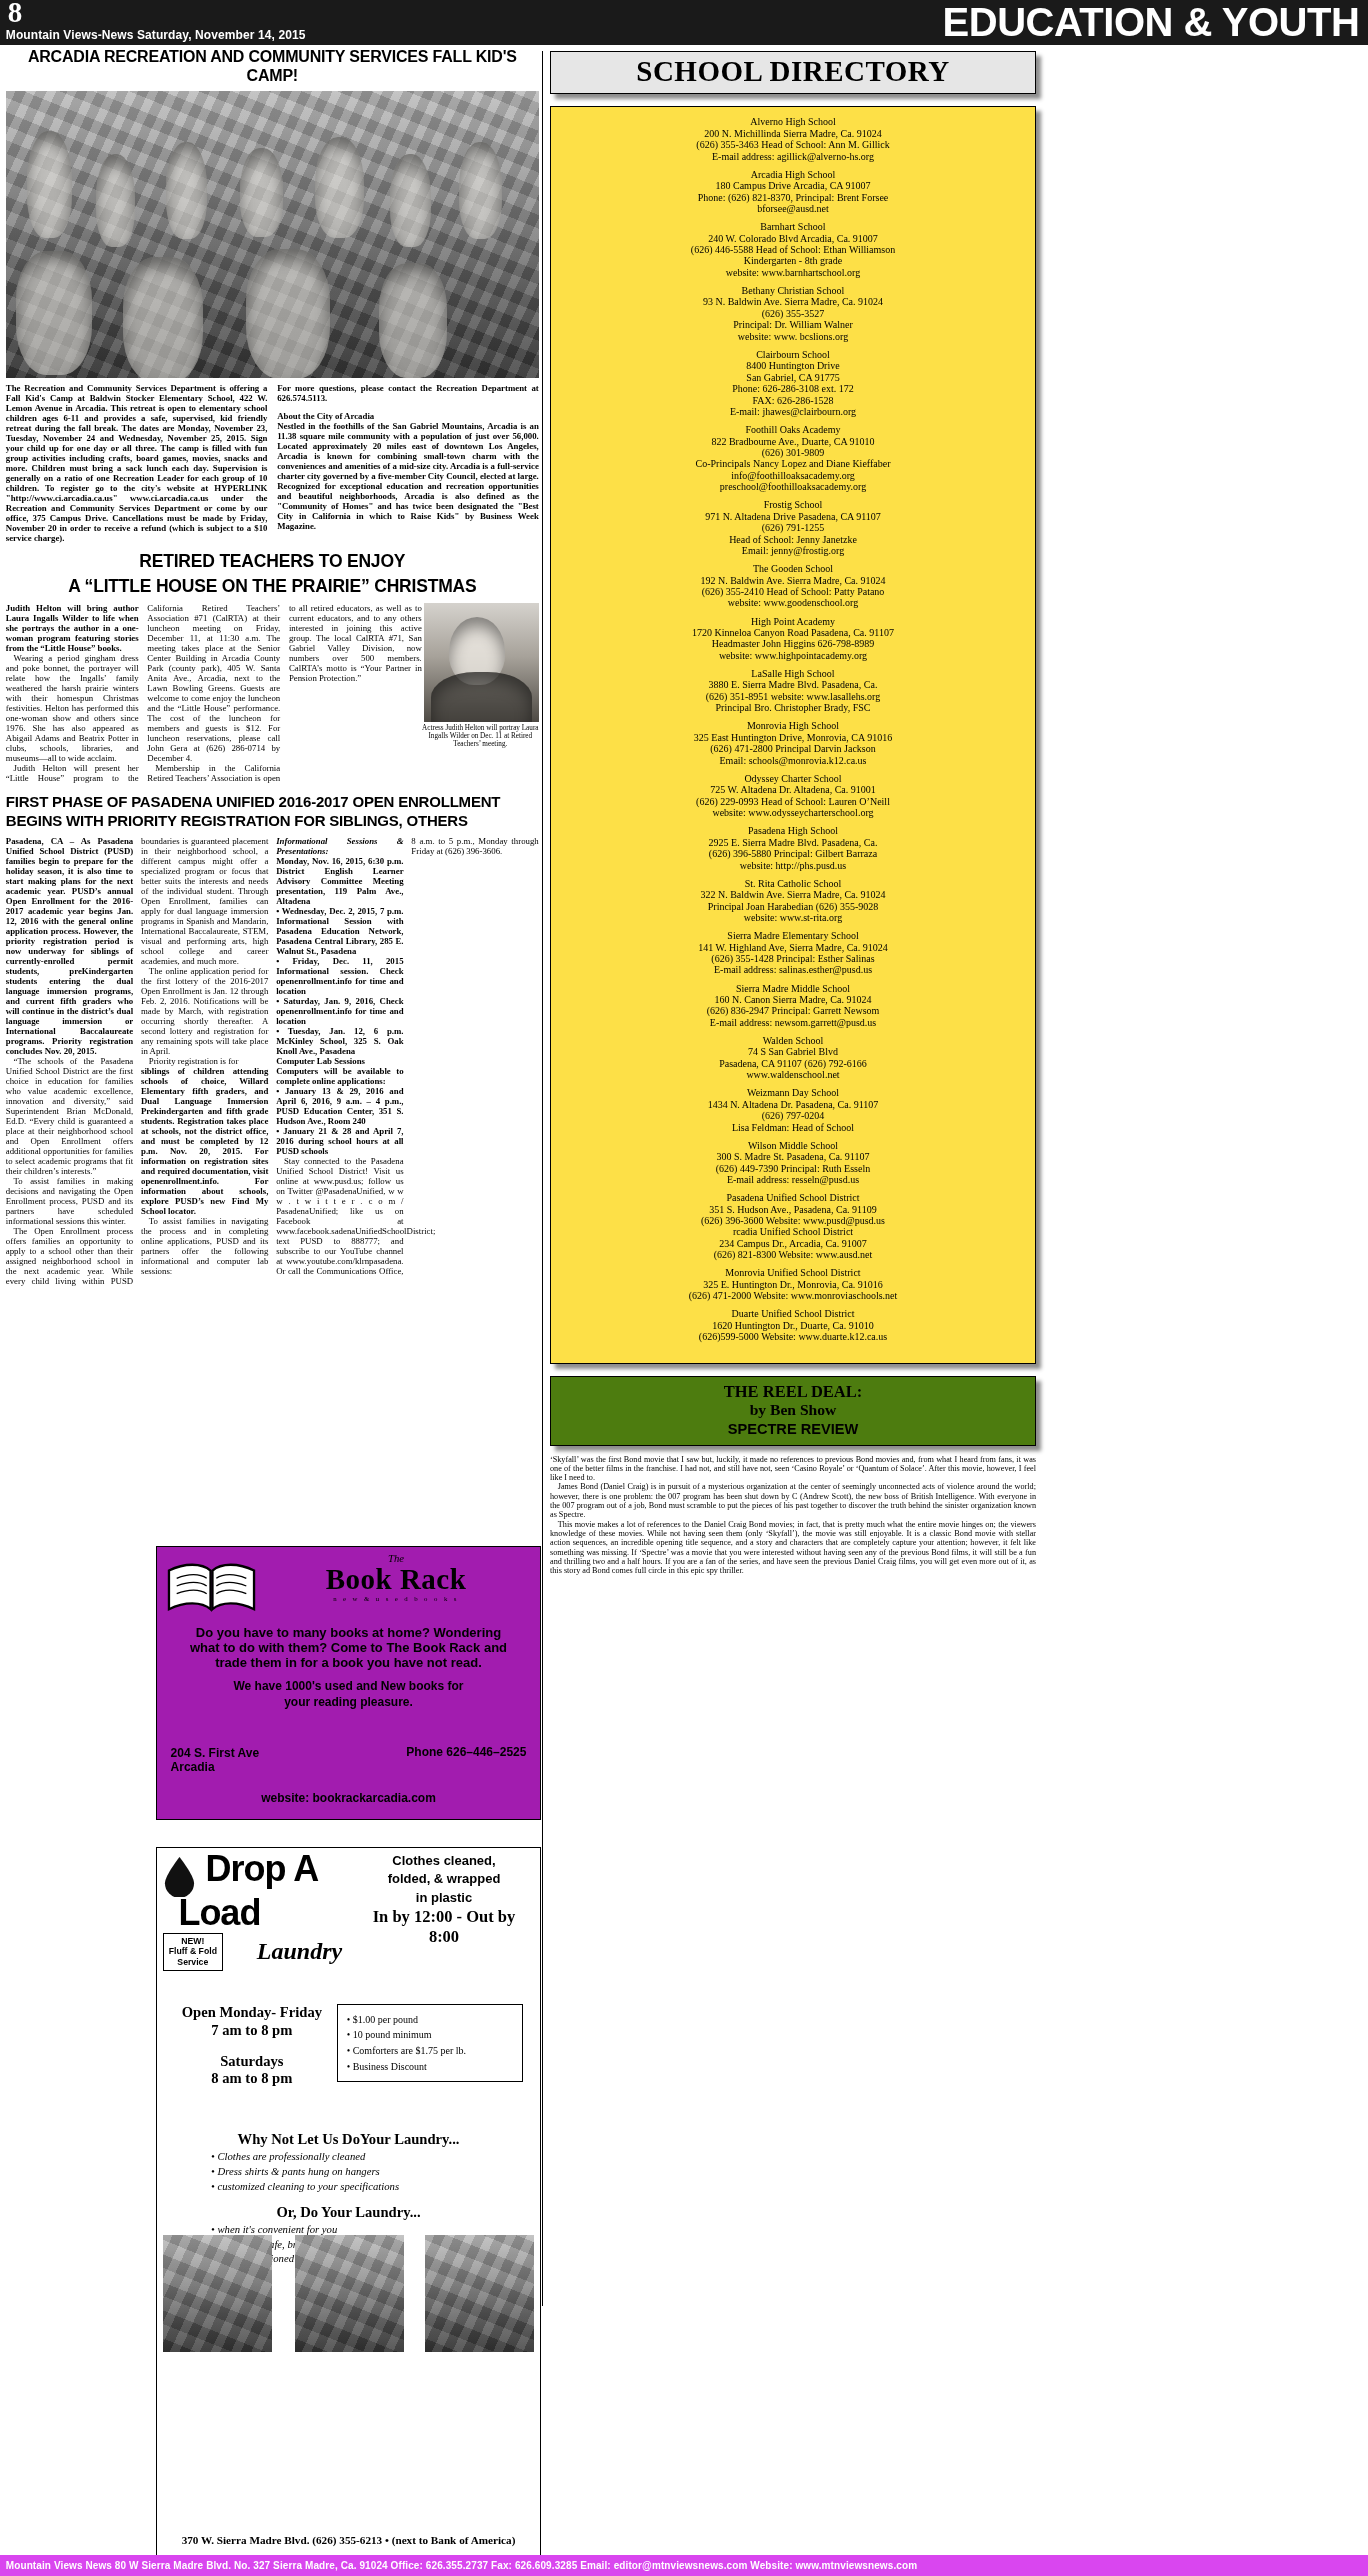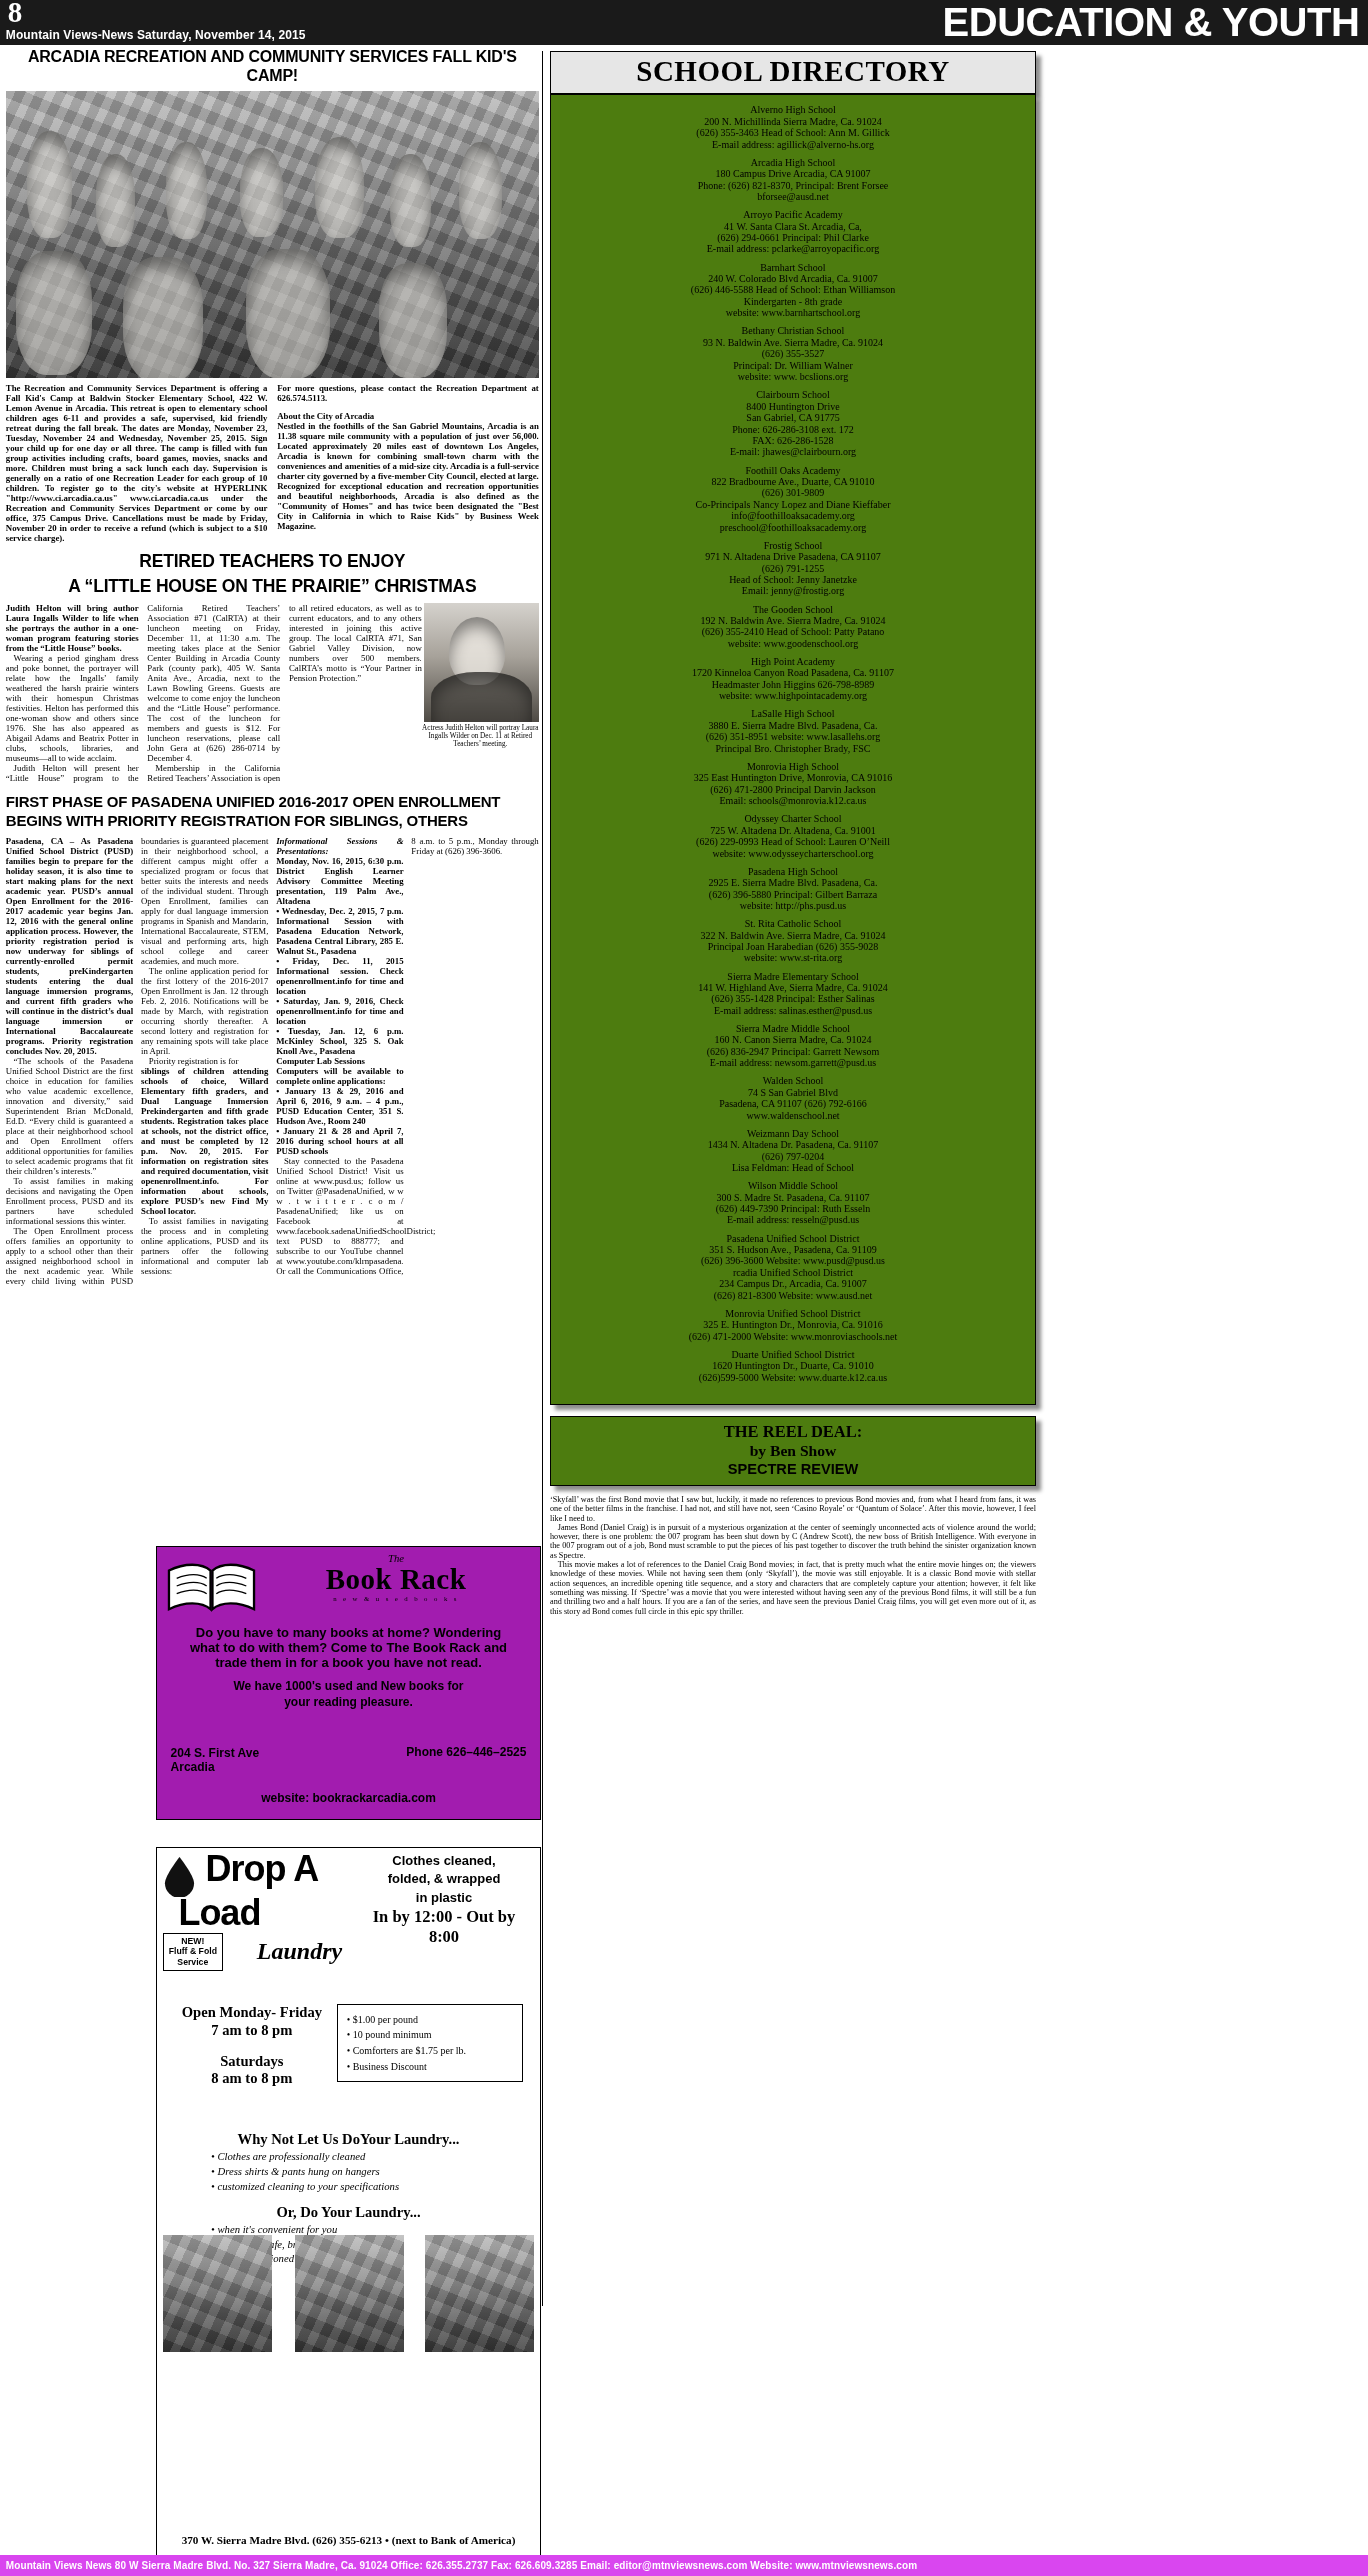--- a/index.html
+++ b/index.html
@@ -167,22 +167,22 @@
   
   #rightcol { position:absolute; left:550px; top:51px; width:486px; }
   .sd-head {
     border:1.4px solid #000; background:#e6e6e6;
     box-shadow:4.9px 4.9px 3.9px rgba(0,0,0,.45);
     text-align:center; padding:3.9px 0 5.8px 0;
     font-family:"Liberation Serif", serif; font-weight:bold;
     font-size:29px; line-height:31px; letter-spacing:0.5px;
   }
   .sd-box {
-    margin-top:0;
-    border:1.4px solid #000; background:#4d7c0f;
+    margin-top:12px;
+    border:1.4px solid #000; background:#fde047;
     box-shadow:4.9px 4.9px 3.9px rgba(0,0,0,.45);
     padding:9.7px 5.8px 13.6px 5.8px;
     text-align:center;
     font-family:"Liberation Serif", serif;
     font-size:10px; line-height:11.4px;
   }
   .sd-entry { margin-bottom:6.8px; }
   .reel-head {
     margin-top:11.7px;
     border:1.4px solid #000; background:#4d7c0f;
@@ -417,26 +417,20 @@
         <div>(626) 355-3463 Head of School: Ann M. Gillick</div>
         <div>E-mail address: agillick@alverno-hs.org</div>
       </div>
       <div class="sd-entry">
         <div>Arcadia High School</div>
         <div>180 Campus Drive Arcadia, CA 91007</div>
         <div>Phone: (626) 821-8370, Principal: Brent Forsee</div>
         <div>bforsee@ausd.net</div>
       </div>
       <div class="sd-entry">
-        <div>Arroyo Pacific Academy</div>
-        <div>41 W. Santa Clara St.  Arcadia, Ca,</div>
-        <div>(626) 294-0661 Principal: Phil Clarke</div>
-        <div>E-mail address: pclarke@arroyopacific.org</div>
-      </div>
-      <div class="sd-entry">
         <div>Barnhart School</div>
         <div>240 W. Colorado Blvd  Arcadia, Ca.  91007</div>
         <div>(626) 446-5588 Head of School:  Ethan Williamson</div>
         <div>Kindergarten - 8th grade</div>
         <div>website:  www.barnhartschool.org</div>
       </div>
       <div class="sd-entry">
         <div>Bethany Christian School</div>
         <div>93 N. Baldwin Ave.  Sierra Madre, Ca. 91024</div>
         <div>(626) 355-3527</div>

